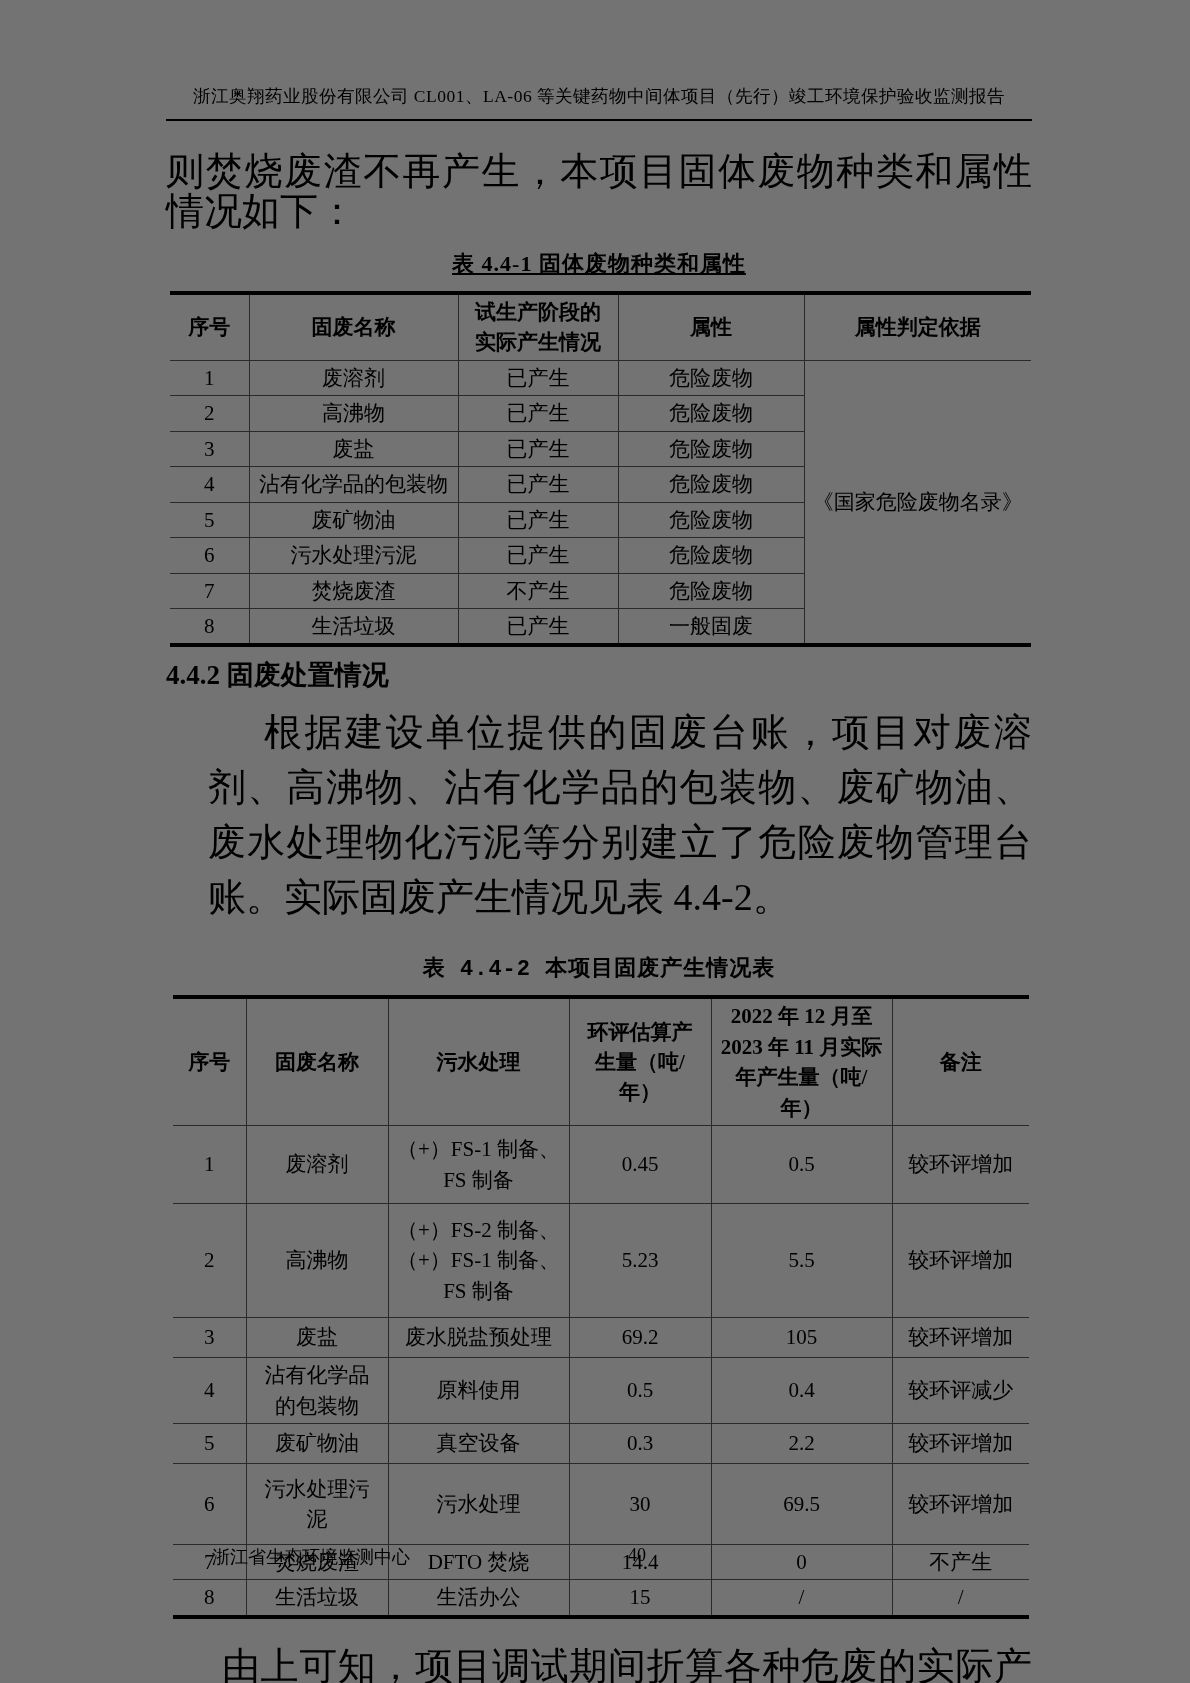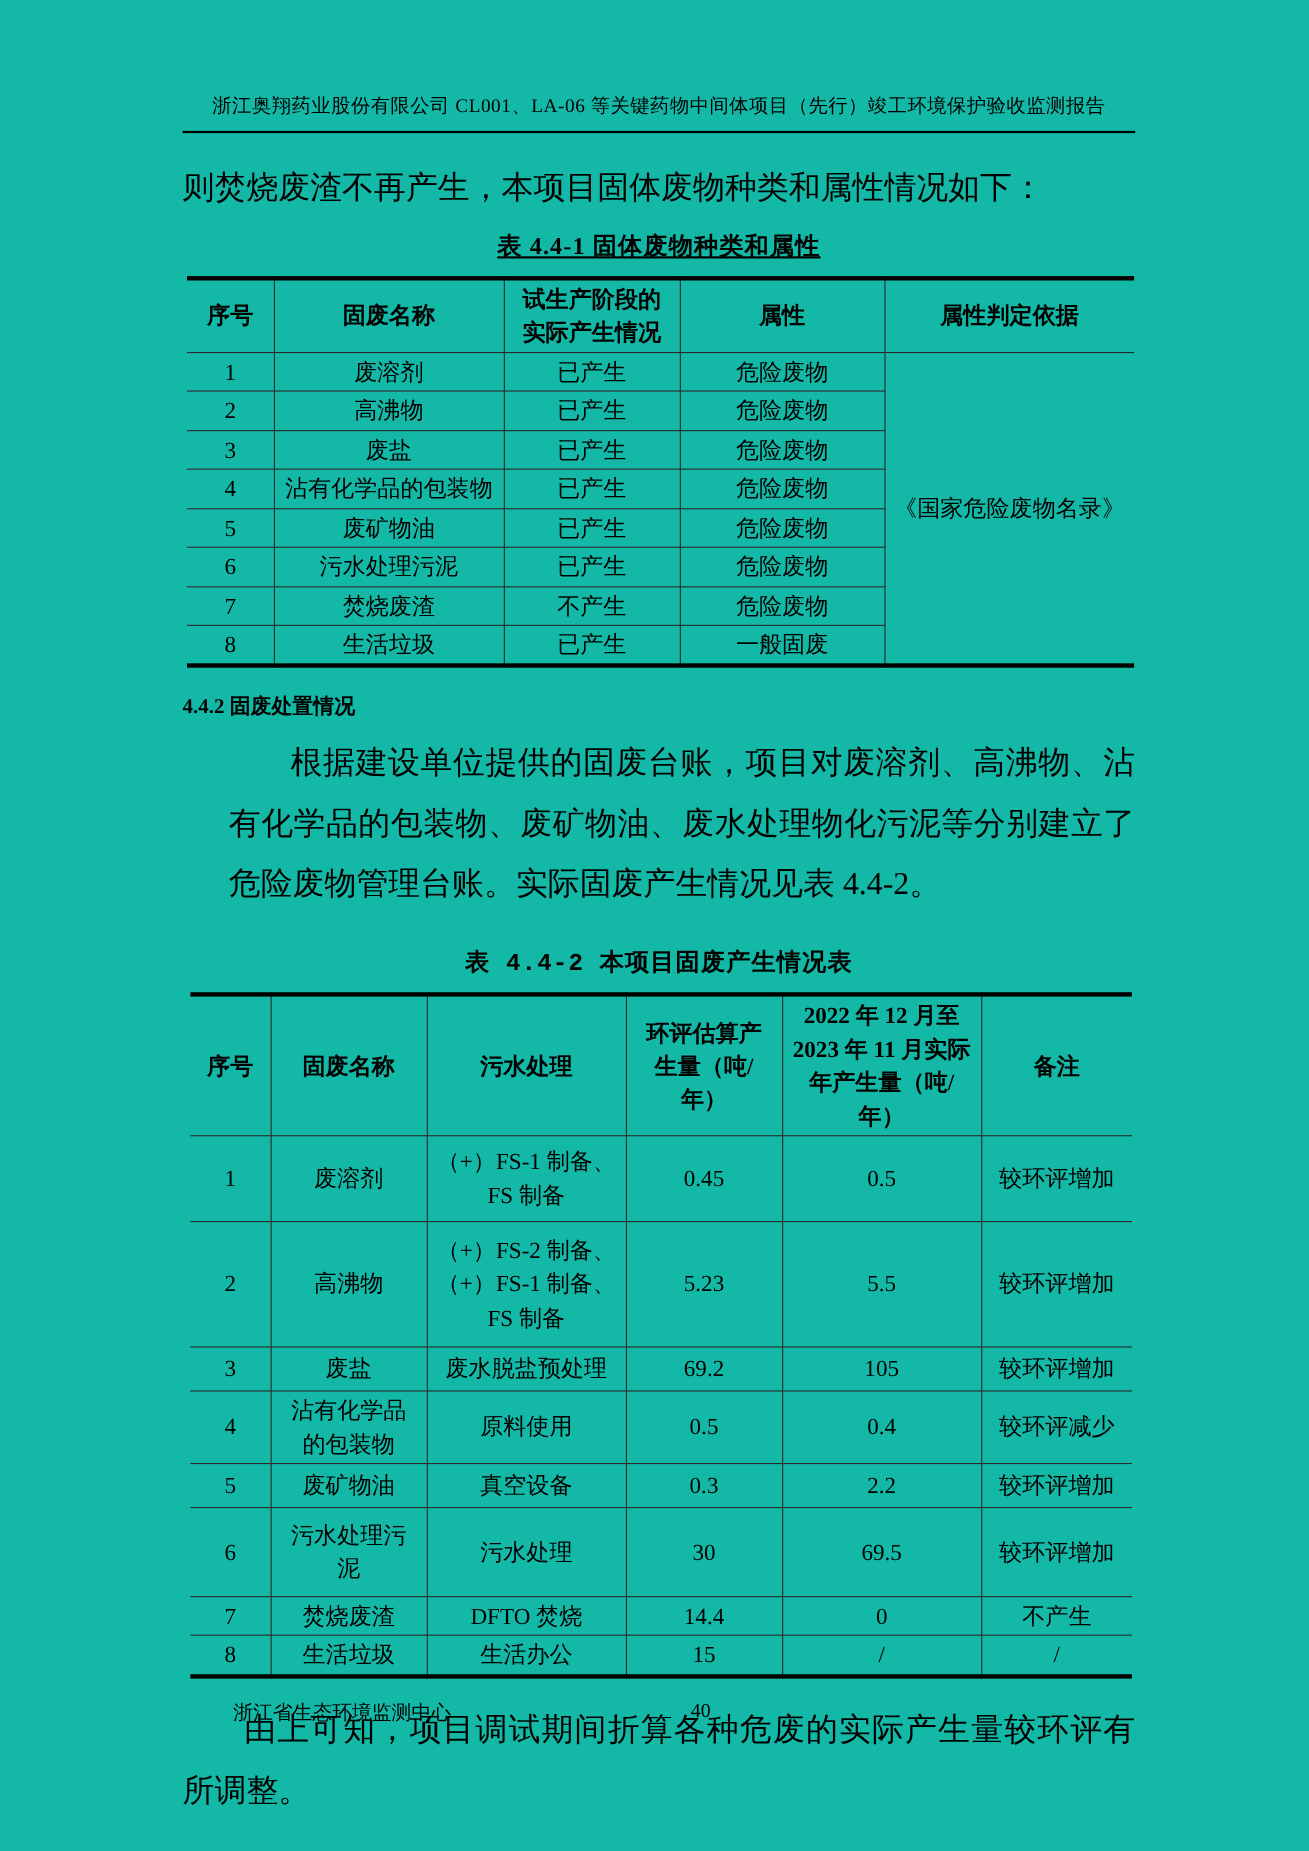--- a/index.html
+++ b/index.html
@@ -2,58 +2,58 @@
 <html><head>
 <meta charset="utf-8">
 <style>
   * { margin: 0; padding: 0; box-sizing: border-box; }
   html, body { background: #888; }
   #page {
     position: relative;
     width: 1190px;
     height: 1683px;
     margin: 0 auto;
-    background: #14b8a6;
+    background: #737373;
     color: #000;
     font-family: "Liberation Serif", "DejaVu Serif", serif;
     overflow: hidden;
   }
   #content {
     position: absolute;
     left: 166px;
     top: 0;
     width: 866px;
   }
   .doc-header {
     margin-top: 84px;
     text-align: center;
     font-size: 17.5px;
     letter-spacing: 0.5px;
     padding-bottom: 11px;
     border-bottom: 2.5px solid #000;
     white-space: nowrap;
   }
   .para {
-    font-size: 29px;
+    font-size: 38px;
     line-height: 55px;
     text-align: justify;
   }
   .para.indent { text-indent: 56px; }
   #intro-para { margin-top: 30px; line-height: 40px; }
   .table-title {
     text-align: center;
     font-size: 22px;
     font-weight: bold;
     letter-spacing: 1px;
   }
   #t1-title { margin-top: 18px; text-decoration: underline; }
   #t2-title { margin-top: 28px; font-family: Liberation Mono, monospace; }
   .section-heading {
-    margin-top: 22px;
-    font-size: 19px;
+    margin-top: 10px;
+    font-size: 27px;
     font-weight: bold;
   }
   #sec-para { margin-top: 12px; margin-left: 42px; }
   #closing-para { margin-top: 20px; }
   table {
     border-collapse: collapse;
     table-layout: fixed;
     margin-top: 12px;
     border-top: 4px solid #000;
     border-bottom: 4px solid #000;

